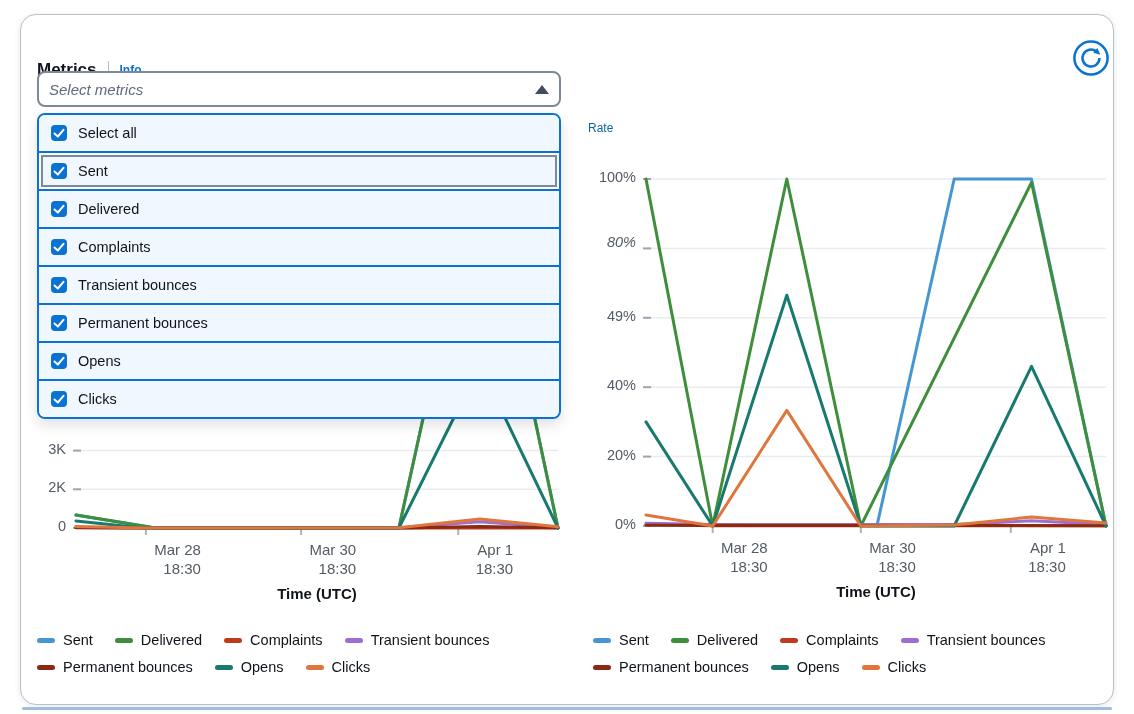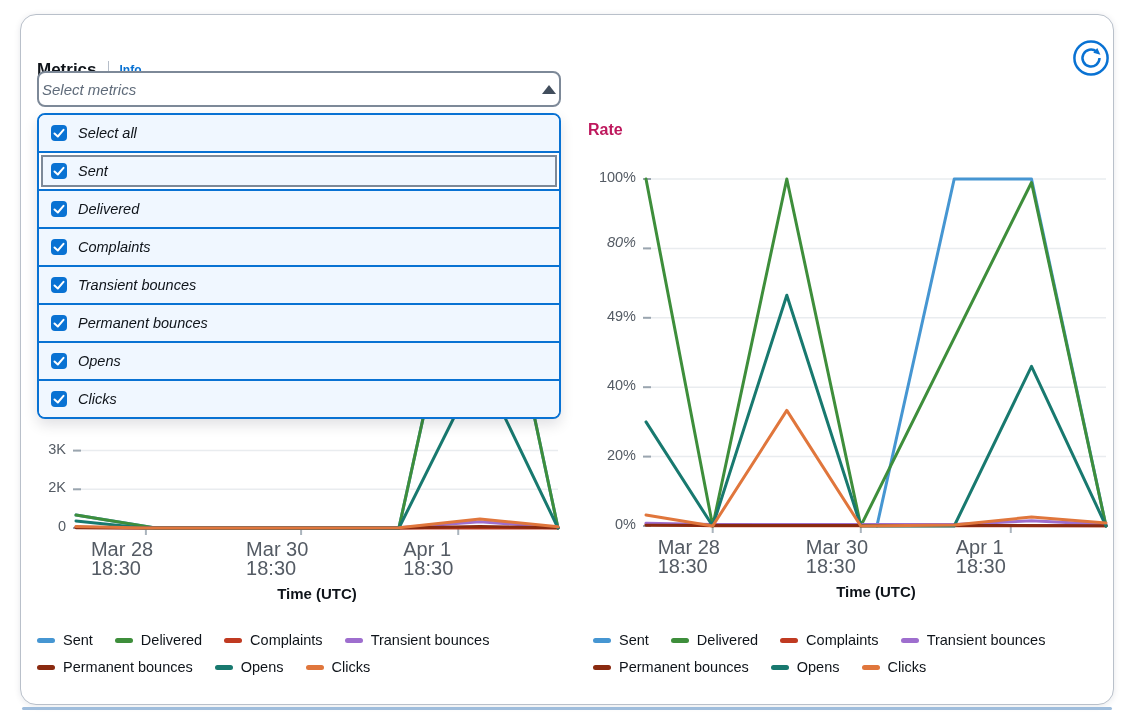--- a/index.html
+++ b/index.html
@@ -5,34 +5,34 @@
   html,body{margin:0;padding:0;}
   body{width:1134px;height:714px;background:#fff;font-family:"Liberation Sans",sans-serif;position:relative;overflow:hidden;}
   .panel{position:absolute;left:20px;top:14px;width:1094px;height:691px;background:#fff;border:1px solid #b9c0ca;border-radius:16px;box-shadow:0 1px 6px rgba(0,25,55,.10);box-sizing:border-box;}
   .bottom-divider{position:absolute;left:22px;top:707px;width:1090px;height:3px;background:#9fbddc;border-radius:2px;}
   .header-left{position:absolute;left:16px;top:45px;display:flex;align-items:center;}
   .metrics-title{font-size:17px;font-weight:bold;color:#0f141a;}
   .hdr-divider{width:1px;height:18px;background:#b6bec9;margin:0 11px;}
   .info-link{font-size:12px;font-weight:bold;color:#0972d3;text-decoration:none;cursor:pointer;}
   .show-btn{position:absolute;left:853px;top:26px;width:181px;height:36px;border:2px solid #0972d3;border-radius:18px;color:#0972d3;font-weight:bold;font-size:15px;background:#fff;display:flex;align-items:center;justify-content:center;box-sizing:border-box;cursor:pointer;font-family:inherit;}
   .refresh-btn{position:absolute;left:1051px;top:24px;width:38px;height:38px;background:none;border:none;padding:0;cursor:pointer;}
-  .select-trigger{position:absolute;left:16px;top:56px;width:524px;height:36px;box-sizing:border-box;border:2px solid #7d8998;border-radius:8px;background:#fff;display:flex;align-items:center;justify-content:space-between;padding:0 3px;cursor:pointer;z-index:20;gap:12px;}
+  .select-trigger{position:absolute;left:16px;top:56px;width:524px;height:36px;box-sizing:border-box;border:2px solid #7d8998;border-radius:8px;background:#fff;display:flex;align-items:center;justify-content:space-between;padding:0 10px;cursor:pointer;z-index:20;gap:12px;}
   .placeholder{font-style:italic;color:#5f6b7a;font-size:15px;}
   .caret-up{width:0;height:0;border-left:7px solid transparent;border-right:7px solid transparent;border-bottom:9px solid #414d5c;}
   .dropdown{position:absolute;left:16px;top:98px;width:524px;box-sizing:border-box;border:2px solid #0972d3;border-radius:8px;background:#fff;overflow:hidden;z-index:30;box-shadow:0 6px 14px rgba(0,10,30,.12);}
-  .option{height:36px;background:#f0f7ff;display:flex;align-items:center;gap:11px;padding:0 12px;border-bottom:2px solid #0972d3;cursor:pointer;font-style:italic;}
+  .option{height:36px;background:#f0f7ff;display:flex;align-items:center;gap:11px;padding:0 12px;border-bottom:2px solid #0972d3;cursor:pointer;}
   .option:last-child{border-bottom:none;}
   .option.focused{box-shadow:inset 0 0 0 2px #fff,inset 0 0 0 4px #7d8998;}
   .cbx{width:16px;height:16px;border-radius:4px;background:#0972d3;flex:0 0 16px;display:flex;align-items:center;justify-content:center;}
   .option-label{font-size:14.5px;color:#0f141a;}
   #charts{position:absolute;inset:0;z-index:1;pointer-events:none;}
   .chart-svg{position:absolute;}
-  .chart-title{position:absolute;font-size:16px;font-weight:bold;color:#be185d;}
+  .chart-title{position:absolute;font-size:12px;font-weight:normal;color:#0369a1;}
   .y-label{position:absolute;width:60px;text-align:right;font-size:14.5px;color:#545b64;}
-  .x-tick{position:absolute;width:110px;text-align:left;font-size:20px;color:#545b64;line-height:19px;}
+  .x-tick{position:absolute;width:110px;text-align:right;font-size:15px;color:#545b64;line-height:19px;}
   .x-axis-title{position:absolute;width:200px;text-align:center;font-size:15px;font-weight:bold;color:#0f141a;}
   .legend{position:absolute;top:617px;display:flex;flex-wrap:wrap;column-gap:22px;row-gap:11px;align-items:center;}
   #legend-left{left:16px;width:545px;}
   #legend-right{left:572px;width:522px;}
   .legend-item{display:flex;align-items:center;gap:8px;}
   .legend-marker{width:18px;height:5px;border-radius:2.5px;}
   .legend-label{font-size:14.5px;color:#0f141a;}
 </style>
 </head>
 <body>

